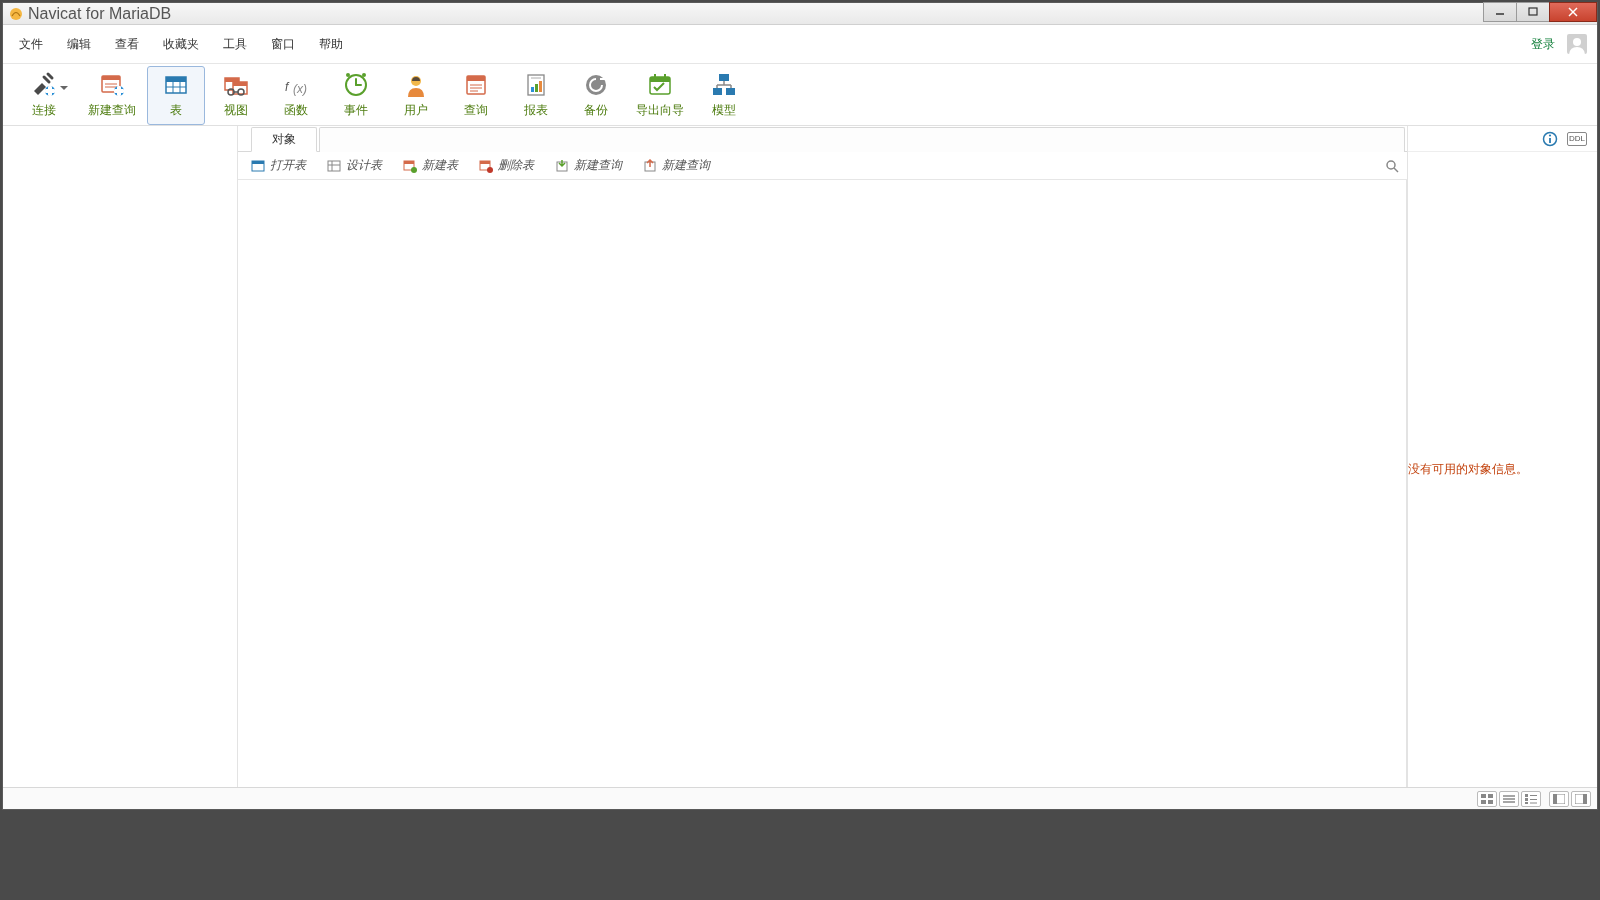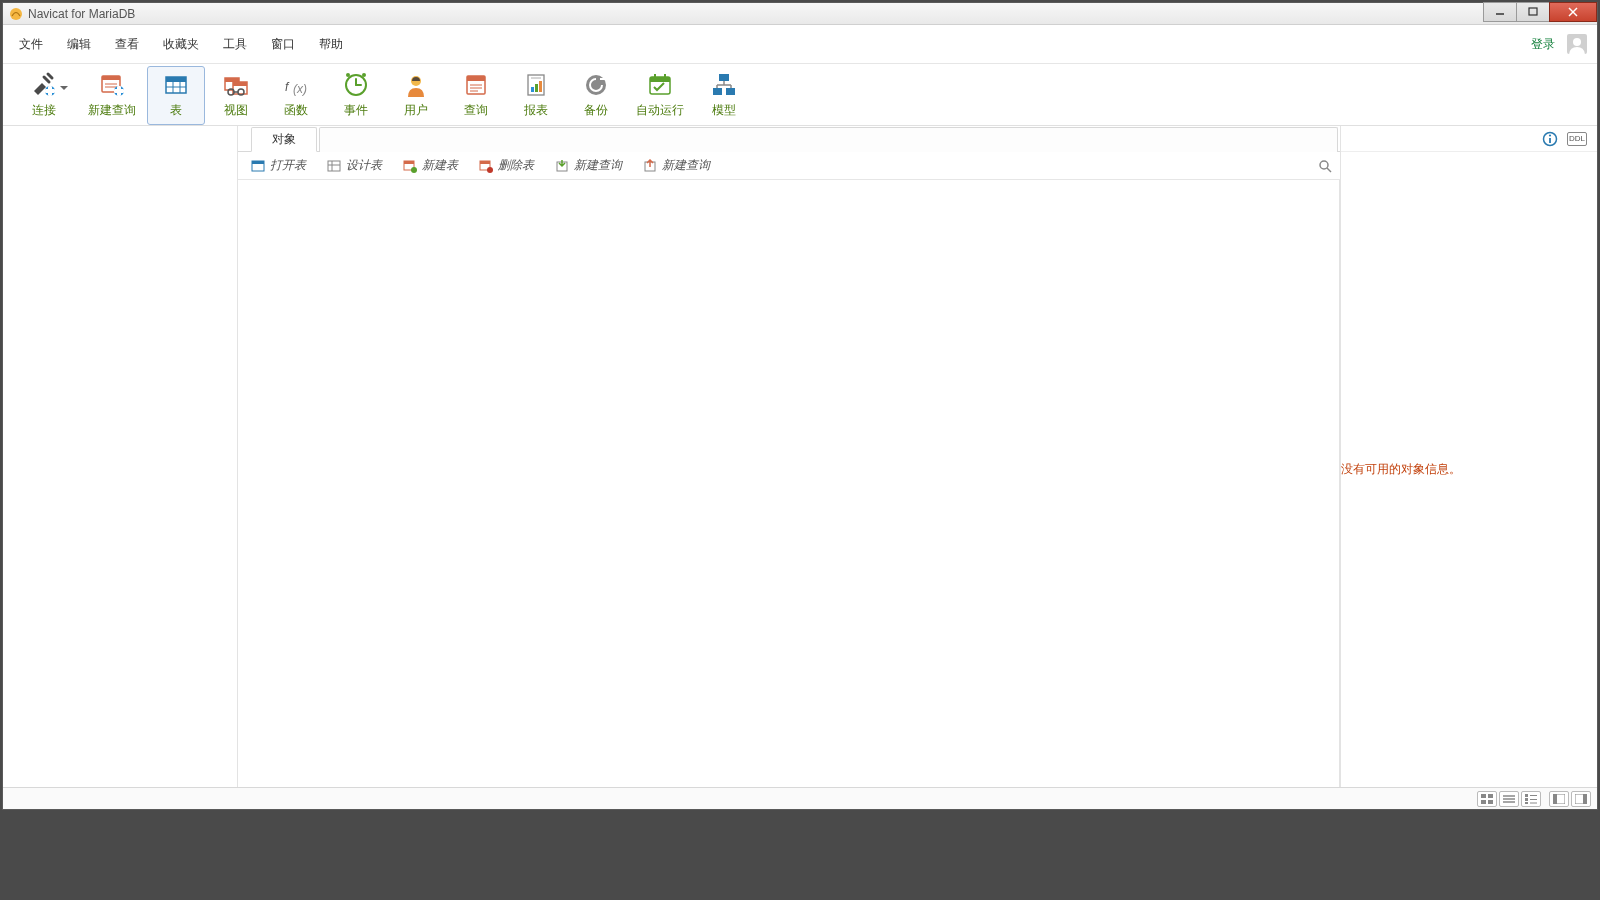--- a/index.html
+++ b/index.html
@@ -4,21 +4,21 @@
 <style>
 * { margin:0; padding:0; box-sizing:border-box; font-family:"Microsoft YaHei","Segoe UI",Tahoma,sans-serif; font-size:12px; user-select:none; }
 html,body { width:1600px; height:900px; overflow:hidden; background:#4a4a4a; }
 
 
 .window { position:absolute; top:2px; left:2px; right:2px; bottom:90px; background:#fff; border:1px solid #5a5a5a; display:flex; flex-direction:column; }
 
 
 .titlebar { height:22px; background:linear-gradient(#f7f7f7,#e9e9e9); border-bottom:1px solid #d0d0d0; display:flex; align-items:center; padding-left:6px; }
 .titlebar .app-icon { width:14px; height:14px; margin-right:5px; display:inline-block; }
-.titlebar .title { color:#555; font-size:12px; flex:1; }
+.titlebar .title { color:#555; font-size:16px; flex:1; }
 .win-btns { display:flex; height:100%; }
 .win-btn { width:34px; height:20px; display:flex; align-items:center; justify-content:center; margin-top:-1px; }
 .win-btn.min,.win-btn.max { background:linear-gradient(#eaeaea,#d9d9d9); border:1px solid #9a9a9a; margin-left:-1px; }
 .win-btn.close { background:linear-gradient(#e06a5a,#c8432e); border:1px solid #8a2a1a; margin-left:-1px; width:48px; }
 .win-btn svg { pointer-events:none; }
 
 
 .menubar { height:39px; background:#fff; border-bottom:1px solid #e6e6e6; display:flex; align-items:center; padding:0 4px; }
 .menubar .menu-item { padding:3px 12px; color:#333; cursor:default; }
 .menubar .spacer { flex:1; }
@@ -32,21 +32,21 @@
 .tb-btn.active { background:#f2f6fb; border:1px solid #9ab8dd; }
 .tb-btn .icon { width:28px; height:28px; display:flex; align-items:center; justify-content:center; margin-bottom:3px; position:relative; }
 .tb-btn .label { font-size:12px; color:#4d7c0f; white-space:nowrap; }
 .tb-btn .drop { position:absolute; right:-10px; top:10px; }
 .tb-conn { min-width:66px; }
 
 
 .body { flex:1; display:flex; min-height:0; }
 .nav-tree { width:235px; background:#fff; border-right:1px solid #e3e3e3; }
 .center { flex:1; display:flex; flex-direction:column; min-width:0; }
-.info-panel { width:257px; border-left:1px solid #e3e3e3; background:#fff; display:flex; flex-direction:column; }
+.info-panel { width:190px; border-left:1px solid #e3e3e3; background:#fff; display:flex; flex-direction:column; }
 
 
 .tabs-row { height:26px; display:flex; align-items:flex-end; border-bottom:1px solid #d8d8d8; background:#fff; }
 .tab { height:25px; padding:0 20px; display:flex; align-items:center; border:1px solid #d8d8d8; border-bottom:1px solid #fff; background:#fff; margin-bottom:-1px; margin-left:13px; border-radius:2px 2px 0 0; color:#333; }
 .tabs-row .tab-strip { flex:1; height:25px; border:1px solid #d8d8d8; border-bottom:none; margin-left:2px; margin-right:2px; background:#fdfdfd; border-radius:2px 2px 0 0; margin-bottom:-1px; }
 
 
 .obj-toolbar { height:28px; border-bottom:1px solid #e6e6e6; display:flex; align-items:center; padding:0 6px; background:#fff;font-style:italic; }
 .obj-btn { display:flex; align-items:center; gap:4px; padding:2px 6px; margin-right:8px; color:#555; cursor:default; }
 .obj-btn .ico { width:16px; height:16px; display:inline-flex; align-items:center; justify-content:center; }
@@ -251,21 +251,21 @@
     <div class="tb-btn">
       <span class="icon">
         <svg width="28" height="28" viewBox="0 0 28 28">
             <rect x="4" y="6" width="20" height="17" rx="2" fill="#fff" stroke="#5aa02c" stroke-width="1.5"></rect>
             <rect x="4" y="6" width="20" height="5" fill="#5aa02c"></rect>
             <path d="M8 16 L11 19 L18 12" fill="none" stroke="#5aa02c" stroke-width="2"></path>
             <line x1="9" y1="3" x2="9" y2="8" stroke="#5aa02c" stroke-width="2"></line>
             <line x1="19" y1="3" x2="19" y2="8" stroke="#5aa02c" stroke-width="2"></line>
           </svg>
       </span>
-      <span class="label">自动运行</span>
+      <span class="label">导出向导</span>
     </div>
 
     <div class="tb-btn">
       <span class="icon">
         <svg width="28" height="28" viewBox="0 0 28 28">
             <rect x="9" y="3" width="10" height="7" fill="#2a7ab0"></rect>
             <rect x="3" y="17" width="9" height="7" fill="#2a7ab0"></rect>
             <rect x="16" y="17" width="9" height="7" fill="#2a7ab0"></rect>
             <line x1="14" y1="10" x2="14" y2="14" stroke="#888" stroke-width="1.5"></line>
             <line x1="7" y1="17" x2="7" y2="14" stroke="#888" stroke-width="1.5"></line>

